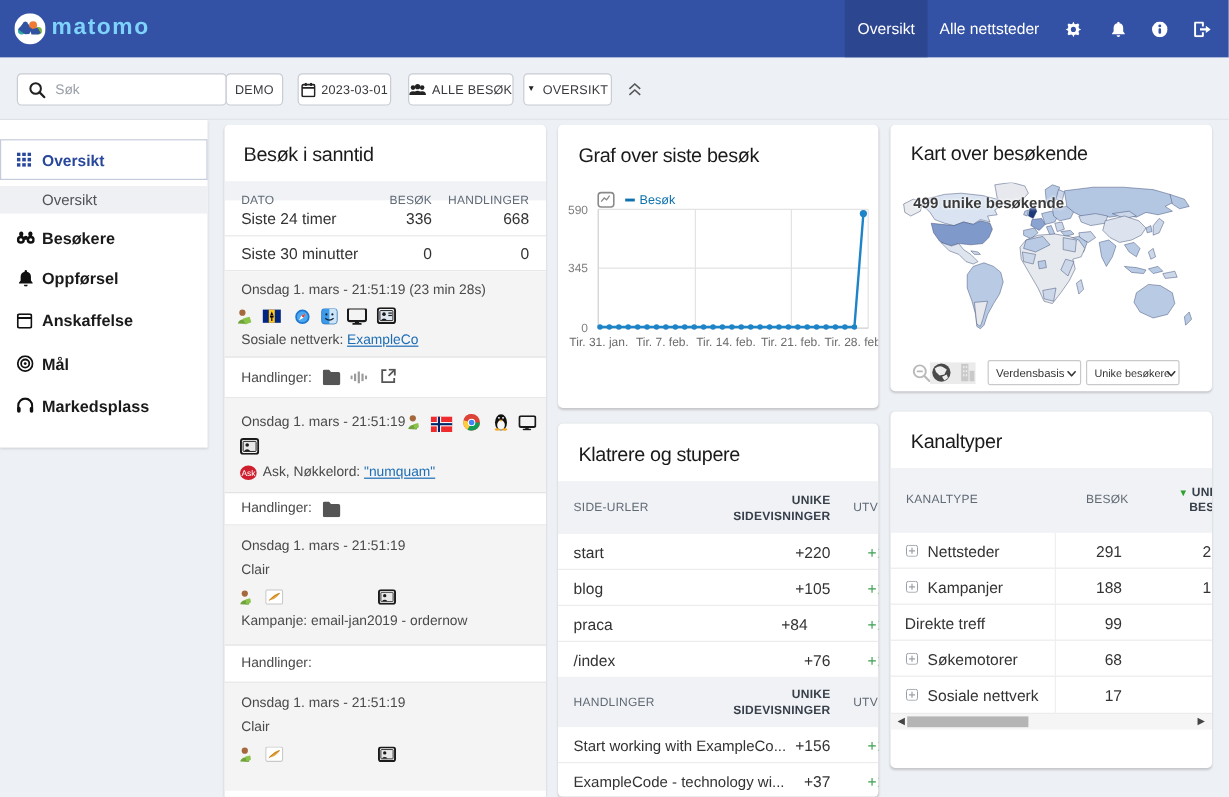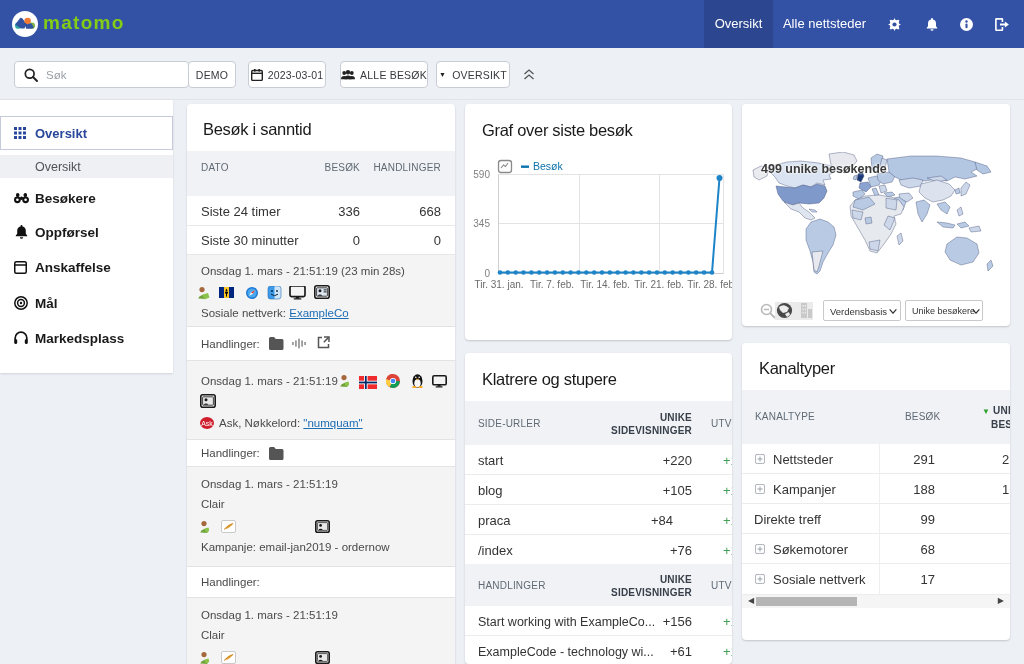--- a/index.html
+++ b/index.html
@@ -21,21 +21,21 @@
 
 <div class="abs" style="left:0;top:0;width:1024px;height:48px;background:#3452a5">
   <svg class="abs" style="left:12px;top:11px" width="26" height="26" viewBox="0 0 26 26">
     <circle cx="13" cy="13" r="13" fill="#fff"></circle>
     <circle cx="6.1" cy="14.7" r="3.1" fill="#2eaaa5"></circle>
     <circle cx="19.9" cy="14.7" r="3.1" fill="#7cb342"></circle>
     <path d="M3.2 13.5 L7.8 7.6 Q9.1 6.1 10.4 7.6 L14.8 13.2 L12.4 17.4 L8.9 17.6 Z" fill="#3152a0"></path>
     <circle cx="15.6" cy="10.1" r="3.3" fill="#ef7b34"></circle>
     <path d="M12.6 11.4 L15.2 13.2 L19.2 12.2 L21.9 16.2 Q20.4 17.8 18.4 17.8 L14.2 17.7 Z" fill="#3152a0"></path>
   </svg>
-  <div class="abs" style="left:43px;top:12px;font-size:19px;font-weight:bold;color:#84cc16;letter-spacing:1.3px">matomo</div>
+  <div class="abs" style="left:43px;top:12px;font-size:19px;font-weight:bold;color:#7dd3fc;letter-spacing:1.3px">matomo</div>
   <div class="abs" style="left:704px;top:0;width:69px;height:48px;background:#2c4690"></div>
   <div class="abs" style="left:704px;top:0;width:69px;height:48px;line-height:48px;text-align:center;color:#fff;font-size:13px">Oversikt</div>
   <div class="abs" style="left:773px;top:0;width:103px;height:48px;line-height:48px;text-align:center;color:#fff;font-size:13px">Alle nettsteder</div>
   <svg class="abs" style="left:888px;top:18px" width="13" height="13" viewBox="0 0 16 16">
     <path fill="#fff" d="M8 0l1 2.2 1.4.6L12.8 2l1.2 1.2-.8 2.4.6 1.4L16 8l-2.2 1 -.6 1.4.8 2.4-1.2 1.2-2.4-.8-1.4.6L8 16l-1-2.2-1.4-.6-2.4.8L2 12.8l.8-2.4L2.2 9 0 8l2.2-1 .6-1.4L2 3.2 3.2 2l2.4.8L7 2.2z"></path>
     <circle cx="8" cy="8" r="2.6" fill="#3452a5"></circle>
   </svg>
   <svg class="abs" style="left:926px;top:18px" width="12" height="13" viewBox="0 0 15 16">
     <path fill="#fff" d="M7.5 0a1.2 1.2 0 0 1 1.2 1.2v.5A5 5 0 0 1 12.5 6.5v3.6l1.6 2.1v.8H.9v-.8l1.6-2.1V6.5A5 5 0 0 1 6.3 1.7v-.5A1.2 1.2 0 0 1 7.5 0z"></path>
     <path fill="#fff" d="M5.6 14h3.8a1.9 1.9 0 0 1-3.8 0z"></path>
@@ -142,21 +142,21 @@
   <svg width="14" height="14" viewBox="0 0 14 14">
       <path d="M1.2 9V7a5.8 5.8 0 0 1 11.6 0v2" fill="none" stroke="#111" stroke-width="1.7"></path>
       <rect x="0.2" y="8" width="3" height="5" rx="1.5" fill="#111"></rect>
       <rect x="10.8" y="8" width="3" height="5" rx="1.5" fill="#111"></rect>
     </svg>
 </div>
 <div class="abs" style="left:35px;top:331px;font-size:13.5px;font-weight:bold;color:#1a1a1a">Markedsplass</div>
 
 <div class="card" style="left:187px;top:104px;width:268px;height:600px">
   <div style="height:47px;padding:16px 0 0 16px" class="ctitle">Besøk i sanntid</div>
-  <div class="thead" style="height:45px;position:relative">
+  <div class="thead" style="height:16px;position:relative">
     <span class="abs" style="left:14px;top:11px">DATO</span>
     <span class="abs" style="right:95px;top:11px">BESØK</span>
     <span class="abs" style="right:14px;top:11px">HANDLINGER</span>
   </div>
   <div style="height:30px;position:relative;border-bottom:1px solid #e8e8e8;font-size:13px;color:#333">
     <span class="abs" style="left:14px;top:8px">Siste 24 timer</span>
     <span class="abs" style="right:95px;top:8px">336</span>
     <span class="abs" style="right:14px;top:8px">668</span>
   </div>
   <div style="height:29px;position:relative;border-bottom:1px solid #e8e8e8;font-size:13px;color:#333">
@@ -433,26 +433,27 @@
     <div class="abs" style="right:40px;top:9px;width:115px;text-align:right;font-weight:bold;color:#37404a;line-height:13px">UNIKE<br>SIDEVISNINGER</div>
     <span class="abs" style="left:246px;top:16px">UTVIKLING</span>
   </div>
   <div style="height:30px;position:relative;border-bottom:1px solid #ececec;font-size:13px;color:#333">
     <span class="abs" style="left:13px;top:9px;font-size:12.5px;white-space:nowrap">Start working with ExampleCo...</span>
       <div class="abs" style="right:40px;top:8px;width:60px;text-align:right">+156</div>
       <span class="abs" style="left:258px;top:8px;color:#40a154">+10</span>
   </div>
   <div style="height:30px;position:relative;font-size:13px;color:#333">
     <span class="abs" style="left:13px;top:9px;font-size:12.5px;white-space:nowrap">ExampleCode - technology wi...</span>
-      <div class="abs" style="right:40px;top:8px;width:60px;text-align:right">+61</div>
+      <div class="abs" style="right:40px;top:8px;width:60px;text-align:right">+37</div>
       <span class="abs" style="left:258px;top:8px;color:#40a154">+10</span>
   </div>
 </div>
 
 <div class="card" style="left:742px;top:104px;width:268px;height:222px">
+  <div style="height:44px;padding:15px 0 0 17px" class="ctitle">Kart over besøkende</div>
   <svg class="abs" style="left:9px;top:48px" width="252" height="138" viewBox="0 0 252 138">
     <g stroke="#3e4c74" stroke-width="0.4" stroke-linejoin="round">
       <path d="M2,18 L10,14 L18,16 L16,24 L8,28 L3,25 Z" fill="#e9ebef"></path>
       <path d="M20,14 L36,10 L50,9 L68,11 L80,14 L84,19 L78,23 L80,27 L72,28 L74,33 L66,31 L60,35 L52,33 L44,36 L36,34 L28,31 L24,25 L18,19 Z" fill="#d9e3f1"></path>
       <path d="M78,2 L92,0 L103,3 L106,9 L99,17 L88,20 L80,13 Z" fill="#e7e9ee"></path>
       <path d="M25,34 L44,36 L52,33 L60,35 L66,32 L74,34 L76,39 L73,46 L68,51 L58,52 L48,51 L40,53 L32,49 L27,42 Z" fill="#7e99ca"></path>
       <path d="M33,50 L42,53 L48,51 L52,56 L58,60 L64,66 L60,68 L54,66 L48,60 L40,57 Z" fill="#dfe5ef"></path>
       <path d="M58,57 L64,58 L66,60 L61,60 Z" fill="#ccd7ea"></path>
       <path d="M60,70 L69,67 L77,70 L83,75 L85,83 L82,93 L77,101 L72,110 L69,119 L66,122 L63,120 L62,110 L59,99 L55,88 L55,77 Z" fill="#b9cbe4"></path>
       <path d="M61,100 L72,99 L68,114 L66,120 L63,118 Z" fill="#e7e9ee"></path>

